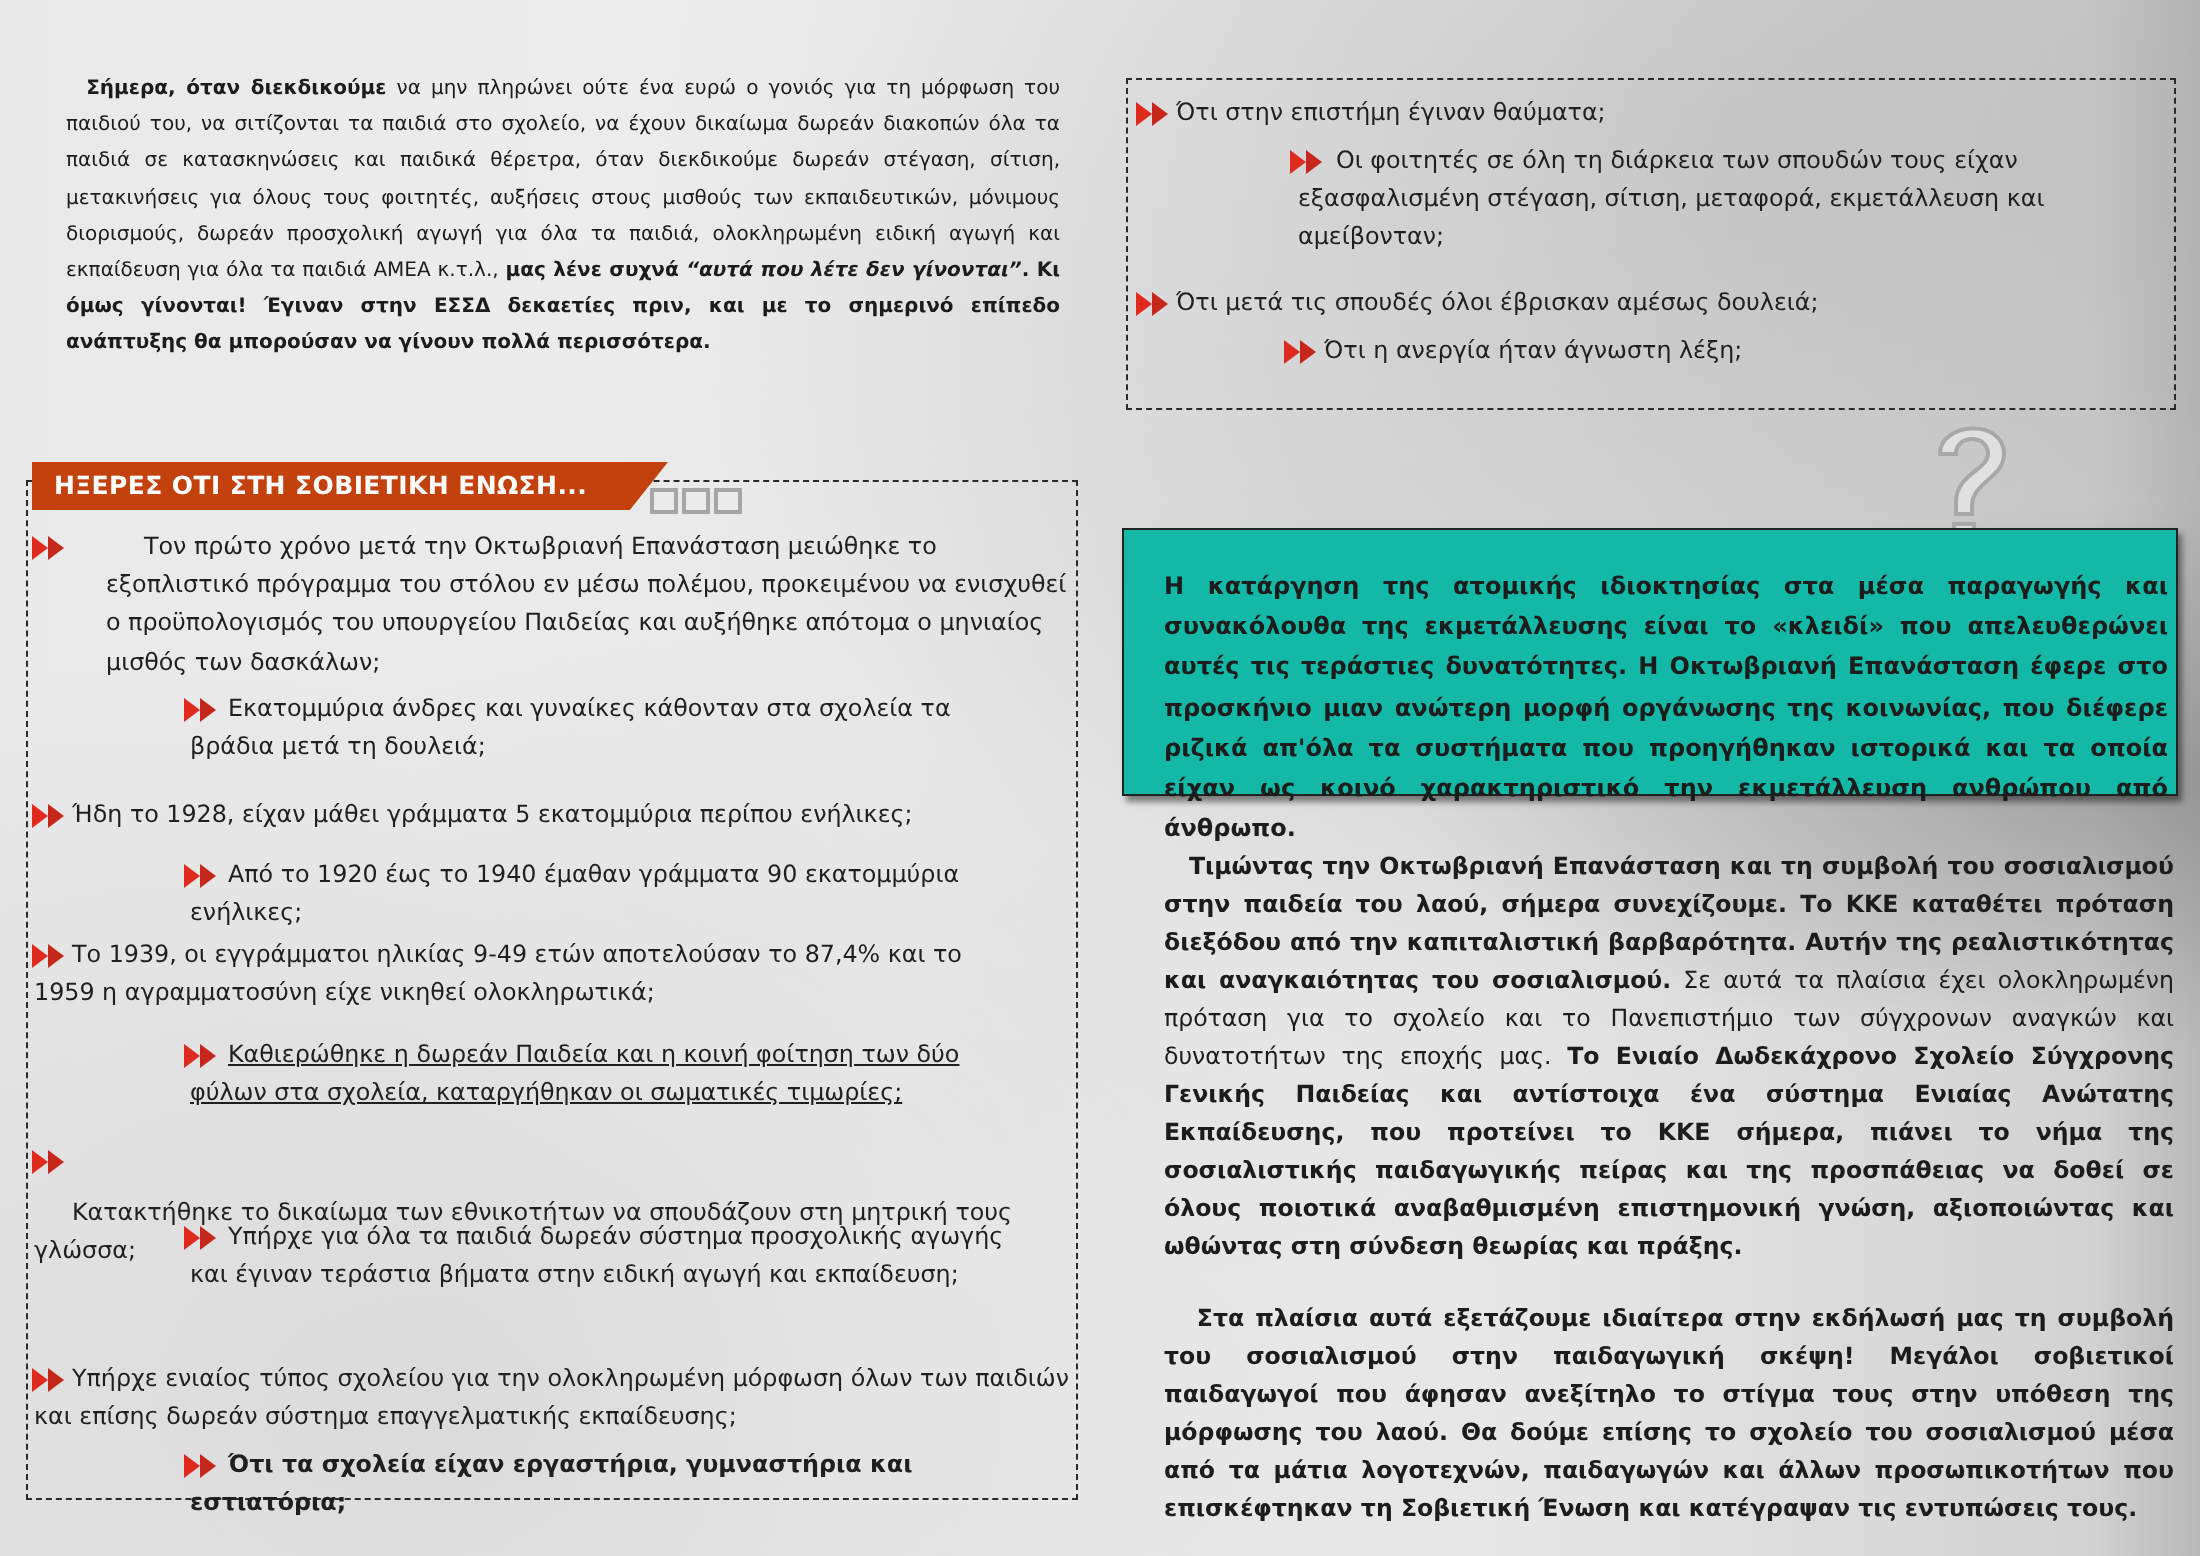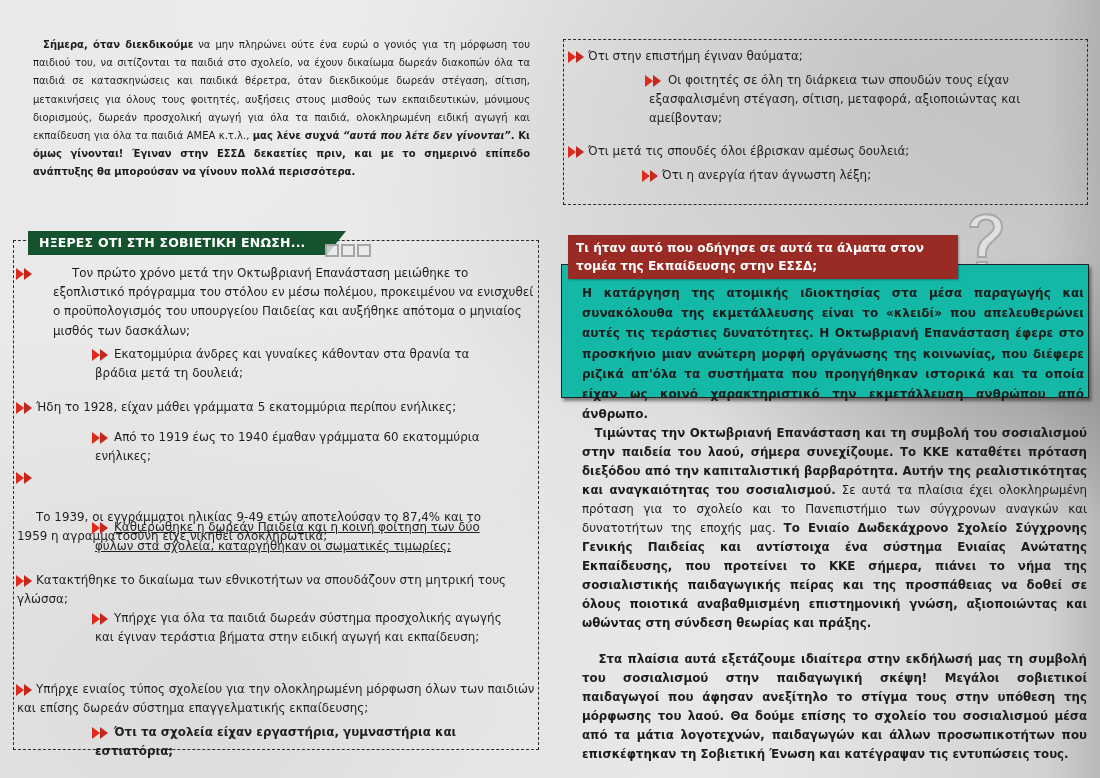--- a/index.html
+++ b/index.html
@@ -24,22 +24,22 @@
   }
   .intro b { font-weight: bold; }
   .intro i { font-style: italic; }
 
   
   .did-you-know {
     position: absolute; left: 13px; top: 240px; width: 526px; height: 510px;
     border: 1.6px dashed #2a2a2a;
   }
   .dyk-banner {
-    position: absolute; left: 28px; top: 231px; height: 24px; width: 318px;
-    background: #14532d;
+    position: absolute; left: 16px; top: 231px; height: 24px; width: 318px;
+    background: #c2410c;
     clip-path: polygon(0 0, 100% 0, 94% 100%, 0 100%);
     color: #fff; font-weight: bold; font-size: 12.5px; letter-spacing: 0.2px;
     padding: 4px 0 0 11px; z-index: 2;
   }
   .squares { position: absolute; left: 325px; top: 244px; display: flex; gap: 2px; z-index: 2; }
   .squares span { width: 14px; height: 13px; border: 2px solid #a6a6a6; background: rgba(235,235,235,0.8); display:block; }
 
   .item { position: absolute; font-size: 11.9px; line-height: 19.2px; color: #1f1f1f; }
   .arrow {
     position: absolute; width: 18px; height: 12px;
@@ -101,46 +101,46 @@
   <div id="dyk-items">
       <span class="arrow" style="left: 16px; top: 268px;">
         <i></i>
         <i></i>
       </span>
       <div class="item" style="left: 17px; top: 264px; width: 490px; text-indent: 19px; margin-left: 36px;">Τον πρώτο χρόνο μετά την Οκτωβριανή Επανάσταση μειώθηκε το εξοπλιστικό πρόγραμμα του στόλου εν μέσω πολέμου, προκειμένου να ενισχυθεί ο προϋπολογισμός του υπουργείου Παιδείας και αυξήθηκε απότομα ο μηνιαίος μισθός των δασκάλων;</div>
       <span class="arrow" style="left: 92px; top: 349px;">
         <i></i>
         <i></i>
       </span>
-      <div class="item" style="left: 95px; top: 345px; width: 420px; text-indent: 19px;">Εκατομμύρια άνδρες και γυναίκες κάθονταν στα θρανία τα βράδια μετά τη δουλειά;</div>
+      <div class="item" style="left: 95px; top: 345px; width: 420px; text-indent: 19px;">Εκατομμύρια άνδρες και γυναίκες κάθονταν στα σχολεία τα βράδια μετά τη δουλειά;</div>
       <span class="arrow" style="left: 16px; top: 402px;">
         <i></i>
         <i></i>
       </span>
       <div class="item" style="left: 17px; top: 398px; width: 520px; text-indent: 19px;">Ήδη το 1928, είχαν μάθει γράμματα 5 εκατομμύρια περίπου ενήλικες;</div>
       <span class="arrow" style="left: 92px; top: 432px;">
         <i></i>
         <i></i>
       </span>
-      <div class="item" style="left: 95px; top: 428px; width: 420px; text-indent: 19px;">Από το 1919 έως το 1940 έμαθαν γράμματα 60 εκατομμύρια ενήλικες;</div>
+      <div class="item" style="left: 95px; top: 428px; width: 420px; text-indent: 19px;">Από το 1920 έως το 1940 έμαθαν γράμματα 90 εκατομμύρια ενήλικες;</div>
       <span class="arrow" style="left: 16px; top: 472px;">
         <i></i>
         <i></i>
       </span>
-      <div class="item" style="left: 17px; top: 468px; width: 490px; text-indent: 19px; margin-top: 40px;">Το 1939, οι εγγράμματοι ηλικίας 9-49 ετών αποτελούσαν το 87,4% και το 1959 η αγραμματοσύνη είχε νικηθεί ολοκληρωτικά;</div>
+      <div class="item" style="left: 17px; top: 468px; width: 490px; text-indent: 19px;">Το 1939, οι εγγράμματοι ηλικίας 9-49 ετών αποτελούσαν το 87,4% και το 1959 η αγραμματοσύνη είχε νικηθεί ολοκληρωτικά;</div>
       <span class="arrow" style="left: 92px; top: 522px;">
         <i></i>
         <i></i>
       </span>
       <div class="item" style="left: 95px; top: 518px; width: 420px; text-indent: 19px; text-decoration: underline;">Καθιερώθηκε η δωρεάν Παιδεία και η κοινή φοίτηση των δύο φύλων στα σχολεία, καταργήθηκαν οι σωματικές τιμωρίες;</div>
       <span class="arrow" style="left: 16px; top: 575px;">
         <i></i>
         <i></i>
       </span>
-      <div class="item" style="left: 17px; top: 571px; width: 500px; text-indent: 19px;">Κατακτήθηκε το δικαίωμα των εθνικοτήτων να σπουδάζουν στη μητρική τους γλώσσα;</div>
+      <div class="item" style="left: 17px; top: 597px; width: 500px; text-indent: 19px;">Κατακτήθηκε το δικαίωμα των εθνικοτήτων να σπουδάζουν στη μητρική τους γλώσσα;</div>
       <span class="arrow" style="left: 92px; top: 613px;">
         <i></i>
         <i></i>
       </span>
       <div class="item" style="left: 95px; top: 609px; width: 420px; text-indent: 19px;">Υπήρχε για όλα τα παιδιά δωρεάν σύστημα προσχολικής αγωγής και έγιναν τεράστια βήματα στην ειδική αγωγή και εκπαίδευση;</div>
       <span class="arrow" style="left: 16px; top: 684px;">
         <i></i>
         <i></i>
       </span>
       <div class="item" style="left: 17px; top: 680px; width: 518px; text-indent: 19px;">Υπήρχε ενιαίος τύπος σχολείου για την ολοκληρωμένη μόρφωση όλων των παιδιών και επίσης δωρεάν σύστημα επαγγελματικής εκπαίδευσης;</div>
@@ -155,38 +155,37 @@
   <div id="right-items">
       <span class="arrow" style="left: 568px; top: 51px;">
         <i></i>
         <i></i>
       </span>
       <div class="item" style="left: 569px; top: 47px; width: 500px; text-indent: 19px;">Ότι στην επιστήμη έγιναν θαύματα;</div>
       <span class="arrow" style="left: 645px; top: 75px;">
         <i></i>
         <i></i>
       </span>
-      <div class="item" style="left: 649px; top: 71px; width: 420px; text-indent: 19px;">Οι φοιτητές σε όλη τη διάρκεια των σπουδών τους είχαν εξασφαλισμένη στέγαση, σίτιση, μεταφορά, αξιοποιώντας και αμείβονταν;</div>
+      <div class="item" style="left: 649px; top: 71px; width: 420px; text-indent: 19px;">Οι φοιτητές σε όλη τη διάρκεια των σπουδών τους είχαν εξασφαλισμένη στέγαση, σίτιση, μεταφορά, εκμετάλλευση και αμείβονταν;</div>
       <span class="arrow" style="left: 568px; top: 146px;">
         <i></i>
         <i></i>
       </span>
       <div class="item" style="left: 569px; top: 142px; width: 500px; text-indent: 19px;">Ότι μετά τις σπουδές όλοι έβρισκαν αμέσως δουλειά;</div>
       <span class="arrow" style="left: 642px; top: 170px;">
         <i></i>
         <i></i>
       </span>
       <div class="item" style="left: 643px; top: 166px; width: 420px; text-indent: 19px;">Ότι η ανεργία ήταν άγνωστη λέξη;</div>
     </div>
 
   <svg class="qmark" viewBox="0 0 50 70">
     <path d="M10 22 C10 6, 42 4, 42 22 C42 34, 26 36, 26 48 L26 52 L18 52 L18 46 C18 32, 34 30, 34 22 C34 12, 18 12, 18 22 Z" fill="rgba(240,240,240,0.6)" stroke="#a8a8a8" stroke-width="2"></path>
     <rect x="17" y="57" width="10" height="9" fill="rgba(240,240,240,0.6)" stroke="#a8a8a8" stroke-width="2"></rect>
   </svg>
-  <div class="q-banner">Τι ήταν αυτό που οδήγησε σε αυτά τα άλματα στον τομέα της Εκπαίδευσης στην ΕΣΣΔ;</div>
   <div class="q-box">
     <span>Η κατάργηση της ατομικής ιδιοκτησίας στα μέσα παραγωγής  και συνακόλουθα της εκμετάλλευσης είναι το «κλειδί» που απελευθερώνει αυτές τις τεράστιες δυνατότητες. Η Οκτωβριανή Επανάσταση έφερε στο προσκήνιο μιαν ανώτερη μορφή οργάνωσης της κοινωνίας, που διέφερε ριζικά απ'όλα τα συστήματα που προηγήθηκαν ιστορικά και τα οποία είχαν ως κοινό χαρακτηριστικό την εκμετάλλευση ανθρώπου από άνθρωπο.</span>
   </div>
 
   <p class="para" style="top:424px;">&nbsp;&nbsp;&nbsp;<b>Τιμώντας την Οκτωβριανή Επανάσταση και τη συμβολή του σοσιαλισμού στην παιδεία του λαού, σήμερα συνεχίζουμε. Το ΚΚΕ καταθέτει πρόταση διεξόδου από την καπιταλιστική βαρβαρότητα. Αυτήν της ρεαλιστικότητας και αναγκαιότητας του σοσιαλισμού.</b><span> Σε αυτά τα πλαίσια έχει ολοκληρωμένη πρόταση για το σχολείο και το Πανεπιστήμιο των σύγχρονων αναγκών και δυνατοτήτων της εποχής μας. </span><b>Το Ενιαίο Δωδεκάχρονο Σχολείο Σύγχρονης Γενικής Παιδείας και αντίστοιχα ένα σύστημα Ενιαίας Ανώτατης Εκπαίδευσης, που προτείνει το ΚΚΕ σήμερα, πιάνει το νήμα της σοσιαλιστικής παιδαγωγικής πείρας και της προσπάθειας να δοθεί σε όλους ποιοτικά αναβαθμισμένη επιστημονική γνώση, αξιοποιώντας και ωθώντας στη σύνδεση θεωρίας και πράξης.</b></p>
 
   <p class="para" style="top:650px; font-weight:bold;">&nbsp;&nbsp;&nbsp;<span>Στα πλαίσια αυτά εξετάζουμε ιδιαίτερα στην εκδήλωσή μας τη συμβολή του σοσιαλισμού στην παιδαγωγική σκέψη! Μεγάλοι σοβιετικοί παιδαγωγοί που άφησαν ανεξίτηλο το στίγμα τους στην υπόθεση της μόρφωσης του λαού. Θα δούμε επίσης το σχολείο του σοσιαλισμού μέσα από τα μάτια λογοτεχνών, παιδαγωγών και άλλων προσωπικοτήτων που επισκέφτηκαν τη Σοβιετική Ένωση και κατέγραψαν τις εντυπώσεις τους.</span></p>
 </div>
 
 </body></html>

